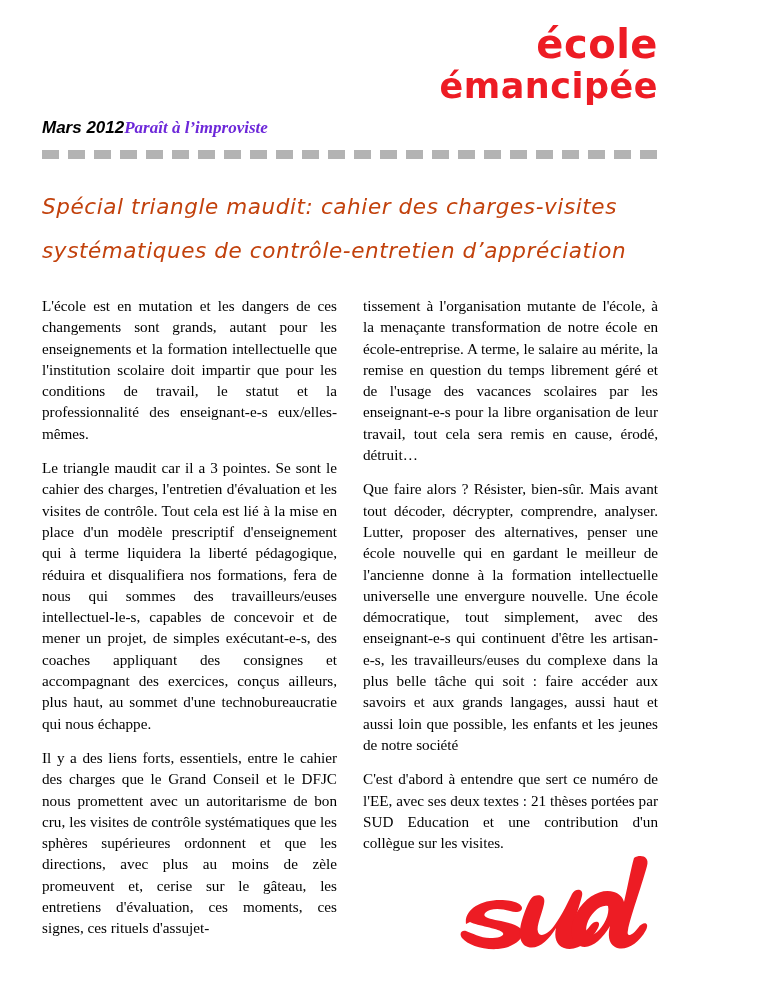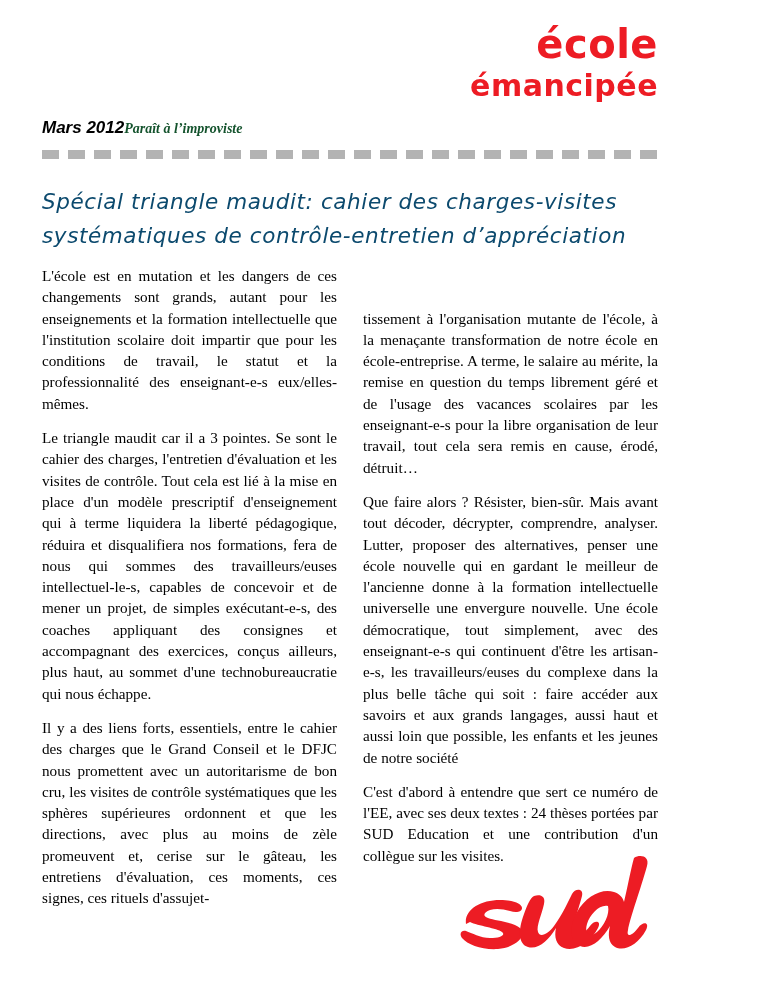--- a/index.html
+++ b/index.html
@@ -32,21 +32,21 @@
     font-family: "DejaVu Sans", sans-serif;
     font-weight: bold;
     font-size: 40px;
     line-height: 40px;
     letter-spacing: 0.5px;
     color: #ed1c24;
   }
   .masthead .line2 {
     font-family: "DejaVu Sans", sans-serif;
     font-weight: bold;
-    font-size: 30px;
+    font-size: 35px;
     line-height: 44px;
     letter-spacing: 0.5px;
     color: #ed1c24;
   }
 
   .issueline {
     display: flex;
     align-items: baseline;
     margin-top: 10px;
   }
@@ -54,22 +54,22 @@
     font-family: "Liberation Sans", sans-serif;
     font-weight: bold;
     font-style: italic;
     font-size: 17px;
     color: #000;
   }
   .issue-tagline {
     font-family: "Liberation Serif", serif;
     font-weight: bold;
     font-style: italic;
-    font-size: 14px;
-    color: #14532d;
+    font-size: 17px;
+    color: #6d28d9;
   }
 
   
   .dash-rule {
     margin-top: 12px;
     height: 9px;
     width: 100%;
     background-image: repeating-linear-gradient(
       to right,
       #b3b3b3 0px,
@@ -79,31 +79,30 @@
     );
   }
 
   
   .headline {
     margin-top: 26px;
     font-family: "DejaVu Sans", sans-serif;
     font-style: italic;
     font-weight: normal;
     font-size: 21.5px;
-    line-height: 34px;
+    line-height: 44px;
     letter-spacing: 0.6px;
-    color: #0c4a6e;
+    color: #c2410c;
   }
 
   
   .columns {
-    margin-top: 12px;
+    margin-top: 22px;
     display: flex;
     gap: 26px;
-    align-items: center;
   }
   .col {
     width: 330px;
     position: relative;
   }
   .col p {
     margin: 0 0 13px 0;
     font-family: "Liberation Serif", serif;
     font-size: 15.2px;
     line-height: 21.3px;
@@ -144,21 +143,21 @@
 
   <div class="columns">
     <div class="col">
       <p>L'école est en mutation et les dangers de ces changements sont grands, autant pour les enseignements et la formation intellectuelle que l'institution scolaire doit impartir que pour les conditions de travail, le statut et la professionnalité des enseignant-e-s eux/elles-mêmes.</p>
       <p>Le triangle maudit car il a 3 pointes. Se sont le cahier des charges, l'entretien d'évaluation et les visites de contrôle. Tout cela est lié à la mise en place d'un modèle prescriptif d'enseignement qui à terme liquidera la liberté pédagogique, réduira et disqualifiera nos formations, fera de nous qui sommes des travailleurs/euses intellectuel-le-s, capables de concevoir et de mener un projet, de simples exécutant-e-s, des coaches appliquant des consignes et accompagnant des exercices, conçus ailleurs, plus haut, au sommet d'une technobureaucratie qui nous échappe.</p>
       <p>Il y a des liens forts, essentiels, entre le cahier des charges que le Grand Conseil et le DFJC nous promettent avec un autoritarisme de bon cru, les visites de contrôle systématiques que les sphères supérieures ordonnent et que les directions, avec plus au moins de zèle promeuvent et, cerise sur le gâteau, les entretiens d'évaluation, ces moments, ces signes, ces rituels d'assujet-</p>
     </div>
     <div class="col">
       <p>tissement à l'organisation mutante de l'école, à la menaçante transformation de notre école en école-entreprise. A terme, le salaire au mérite, la remise en question du temps librement géré et de l'usage des vacances scolaires par les enseignant-e-s pour la libre organisation de leur travail, tout cela sera remis en cause, érodé, détruit…</p>
       <p>Que faire alors ? Résister, bien-sûr. Mais avant tout décoder, décrypter, comprendre, analyser. Lutter, proposer des alternatives, penser une école nouvelle qui en gardant le meilleur de l'ancienne donne à la formation intellectuelle universelle une envergure nouvelle. Une école démocratique, tout simplement, avec des enseignant-e-s qui continuent d'être les artisan-e-s, les travailleurs/euses du complexe dans la plus belle tâche qui soit : faire accéder aux savoirs et aux grands langages, aussi haut et aussi loin que possible, les enfants et les jeunes de notre société</p>
-      <p>C'est d'abord à entendre que sert ce numéro de l'EE, avec ses deux textes : 24 thèses portées par SUD Education et une contribution d'un collègue sur les visites.</p>
+      <p>C'est d'abord à entendre que sert ce numéro de l'EE, avec ses deux textes : 21 thèses portées par SUD Education et une contribution d'un collègue sur les visites.</p>
     </div>
   </div>
 
   <div class="sud-logo">
     <svg viewBox="0 0 200 110" width="200" height="110" aria-hidden="true">
       <g fill="#ed1c24">
 
         <path d="M10,78 C8,64 24,54 44,54 C58,54 66,58 66,62 C66,66 60,67 54,65
                  C47,63 40,62 34,64 C28,66 26,70 32,72 C40,75 58,76 64,82
                  C71,89 62,101 42,103 C26,104 12,99 6,92 C3,88 5,84 10,85

